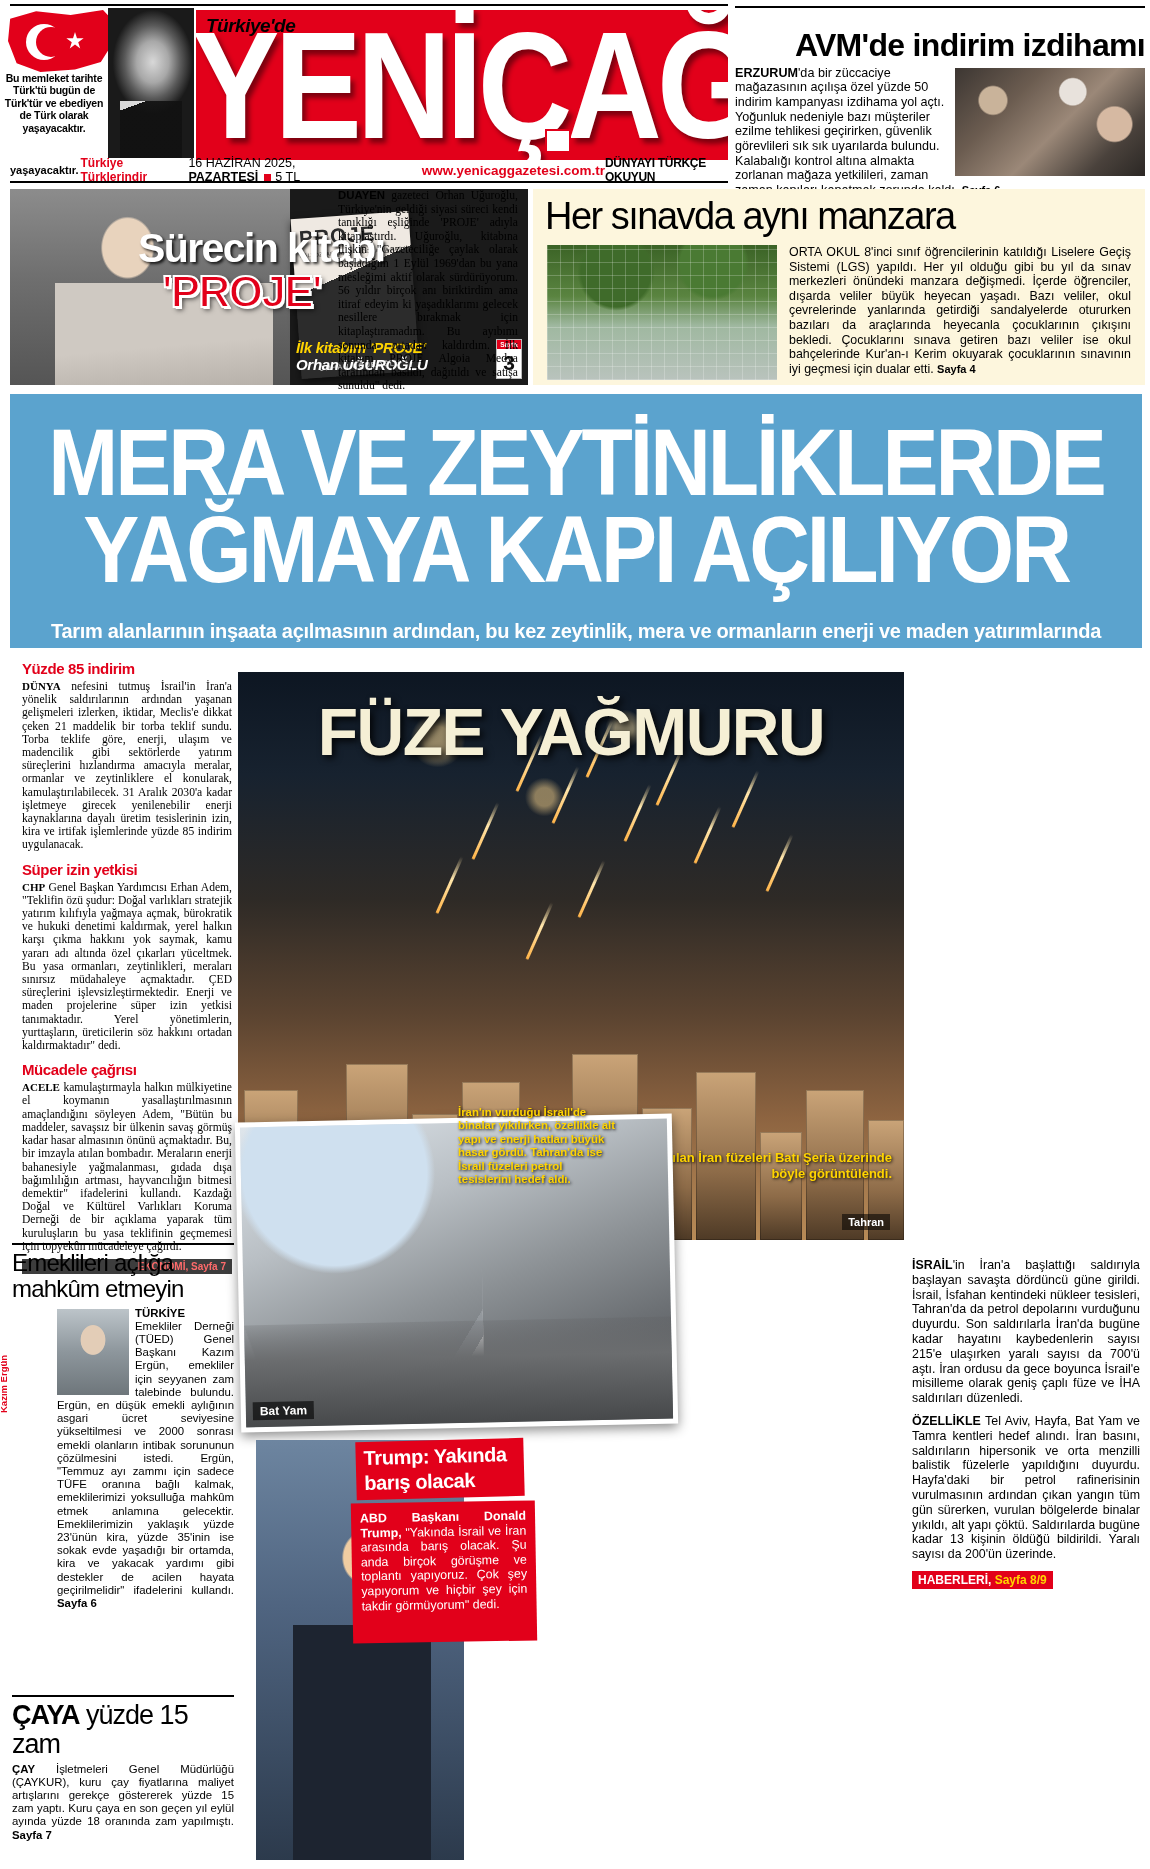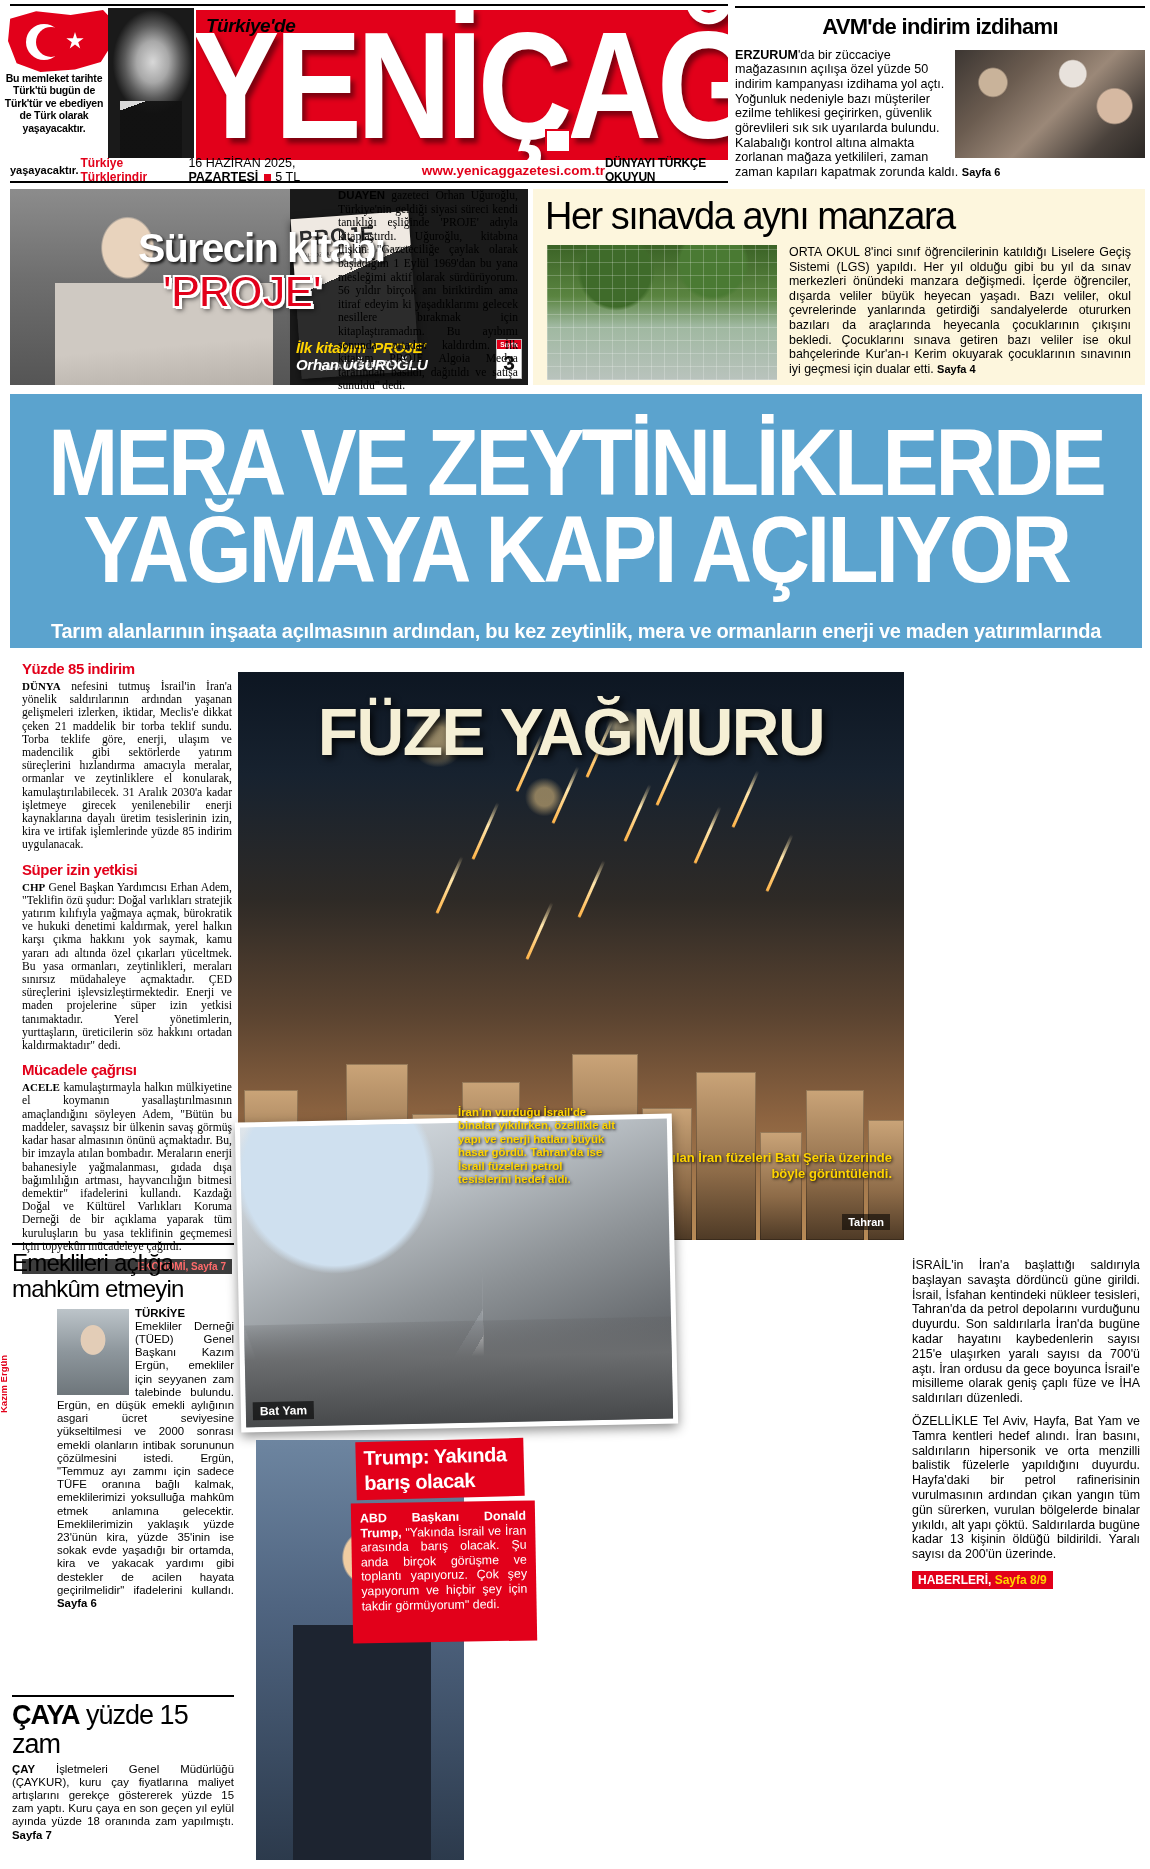--- a/index.html
+++ b/index.html
@@ -83,22 +83,22 @@
   .ib-date b { font-weight:700; }
   .ib-sq { display:inline-block; width:7px; height:7px; background:#e2001a; margin:0 4px 0 6px; }
   .ib-url { color:#e2001a; font-weight:700; font-size:13.5px; margin-left:56px; }
   .ib-right { margin-left:auto; font-weight:700; font-size:12px; letter-spacing:-0.3px; }
   .infobar-rule { position:absolute; left:10px; top:181px; width:718px; height:1.5px; background:#000; }
 
   
   .avm { position:absolute; left:735px; top:6px; width:410px; height:176px; }
   .avm-rule-t { width:100%; height:1.5px; background:#000; }
   .avm h2 {
-    font-size:22px; font-weight:700; text-align:center; letter-spacing:-0.7px;
-    margin-top:4px; line-height:30px;
+    font-size:32px; font-weight:700; text-align:right; letter-spacing:-0.7px;
+    margin-top:22px; line-height:30px;
   }
   .avm-body { position:relative; margin-top:6px; font-size:12.6px; line-height:14.7px; }
   .avm-photo {
     float:right; width:190px; height:108px; margin:2px 0 3px 8px;
     background:
       radial-gradient(circle at 20% 30%, #c9b39a 0 8%, transparent 9%),
       radial-gradient(circle at 62% 22%, #e8e2dc 0 9%, transparent 10%),
       radial-gradient(circle at 84% 52%, #d6b9a2 0 10%, transparent 11%),
       linear-gradient(135deg,#3c3632 0%, #6b5c50 30%, #9b8878 55%, #4a423c 80%, #2b2724 100%);
   }
@@ -353,21 +353,21 @@
     background:#e2001a; color:#fff; font-size:12.4px; line-height:14.6px;
     padding:8px 9px; transform:rotate(-1deg); text-align:justify;
   }
   .trump-body b { font-weight:700; }
 
   
   .rightcol { position:absolute; left:912px; top:1258px; width:228px; }
   .rc-p {
     font-size:12.4px; line-height:14.8px; text-align:justify; margin-bottom:8px;
   }
-  .rc-p b { font-weight:400; }
+  .rc-p b { font-weight:700; }
   .haber-badge {
     background:#e2001a; color:#fff; font-size:12px; font-weight:700;
     padding:2px 6px; display:inline-block;
   }
   .haber-badge .sf { color:#ffd400; }
 </style>
 </head>
 <body>
 
 <div class="page">

